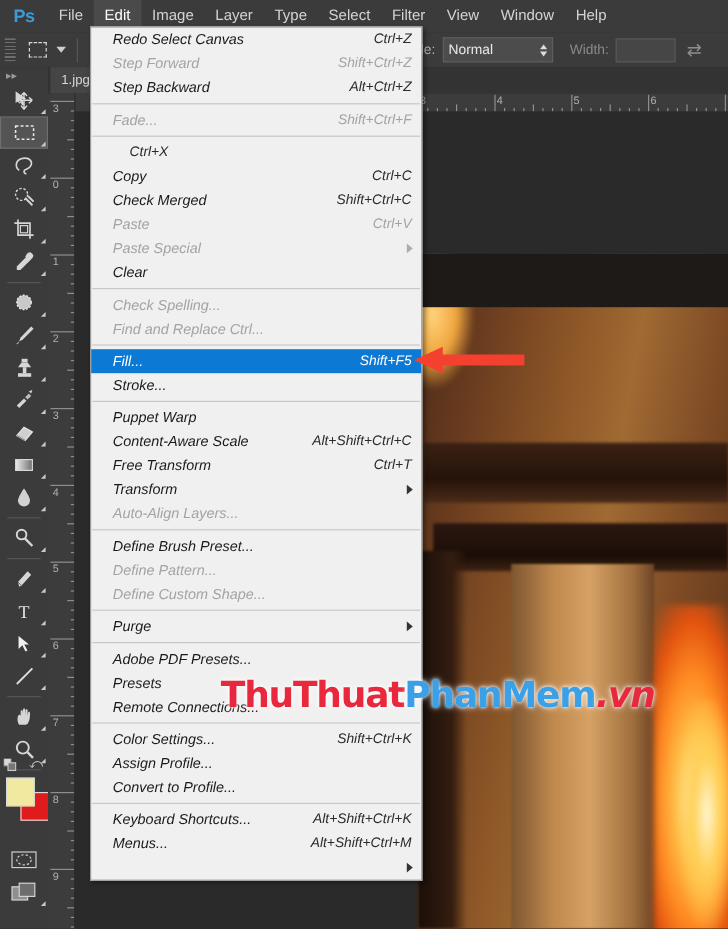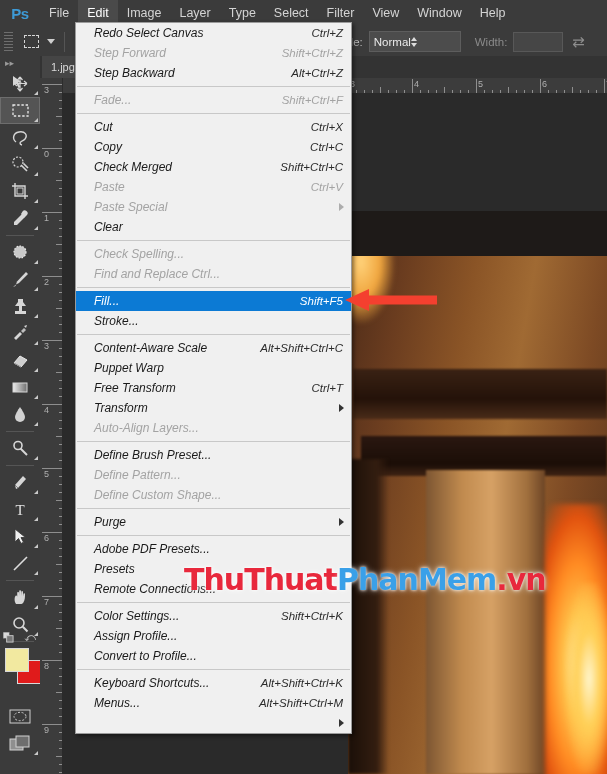--- a/index.html
+++ b/index.html
@@ -26,21 +26,21 @@
   .ob-toolicon{width:26px;height:22px;margin-left:5px;display:flex;align-items:center;justify-content:center;}
   .marquee-glyph{width:15px;height:13px;border:1px dashed #d6d6d6;box-sizing:border-box;}
   .ob-caret{width:14px;display:flex;align-items:center;justify-content:center;}
   .caret-dn{width:0;height:0;border-left:4px solid transparent;border-right:4px solid transparent;
             border-top:5px solid #cfcfcf;}
   .ob-sep{width:1px;height:20px;background:#555;margin:0 6px;}
   .ob-label{color:#b9b9b9;font-size:11.5px;margin-right:6px;}
   .ob-label.dim{color:#8a8a8a;}
   .ob-select{background:#4c4c4c;border:1px solid #5d5d5d;color:#eaeaea;font-size:11.5px;
              height:19px;width:82px;display:flex;align-items:center;padding:0 4px;
-             }
+             justify-content:space-between;}
   .ob-spin{display:flex;flex-direction:column;gap:2px;}
   .spin-u{width:0;height:0;border-left:3.5px solid transparent;border-right:3.5px solid transparent;border-bottom:4px solid #dcdcdc;}
   .spin-d{width:0;height:0;border-left:3.5px solid transparent;border-right:3.5px solid transparent;border-top:4px solid #dcdcdc;}
   .ob-input{background:#464646;border:1px solid #585858;height:18px;width:48px;}
   .ob-swap{margin-left:9px;color:#8d8d8d;font-size:15px;}
 
   
   .toolbox{position:absolute;left:0;top:56px;width:40px;height:718px;background:#3b3b3b;}
   .tb-grip{height:14px;display:flex;align-items:center;padding-left:5px;color:#9a9a9a;font-size:9px;}
   .tool{position:relative;width:40px;height:27px;display:flex;align-items:center;justify-content:center;}
@@ -518,21 +518,20 @@
         <span class="lbl">Step Backward</span>
         <span class="sc">Alt+Ctrl+Z</span>
       </div>
       <div class="msep"></div>
       <div class="mi disabled">
         <span class="lbl">Fade...</span>
         <span class="sc">Shift+Ctrl+F</span>
       </div>
       <div class="msep"></div>
       <div class="mi">
-        <span class="lbl">Cut</span>
         <span class="sc">Ctrl+X</span>
       </div>
       <div class="mi">
         <span class="lbl">Copy</span>
         <span class="sc">Ctrl+C</span>
       </div>
       <div class="mi">
         <span class="lbl">Check Merged</span>
         <span class="sc">Shift+Ctrl+C</span>
       </div>
@@ -557,25 +556,25 @@
       <div class="msep"></div>
       <div class="mi hl">
         <span class="lbl">Fill...</span>
         <span class="sc">Shift+F5</span>
       </div>
       <div class="mi">
         <span class="lbl">Stroke...</span>
       </div>
       <div class="msep"></div>
       <div class="mi">
+        <span class="lbl">Puppet Warp</span>
+      </div>
+      <div class="mi">
         <span class="lbl">Content-Aware Scale</span>
         <span class="sc">Alt+Shift+Ctrl+C</span>
-      </div>
-      <div class="mi">
-        <span class="lbl">Puppet Warp</span>
       </div>
       <div class="mi">
         <span class="lbl">Free Transform</span>
         <span class="sc">Ctrl+T</span>
       </div>
       <div class="mi">
         <span class="lbl">Transform</span>
         <span class="arr"></span>
       </div>
       <div class="mi disabled">
@@ -629,16 +628,16 @@
       <div class="mi">
         <span class="arr"></span>
       </div>
     </div>
 
   <svg class="arrow" id="arrow" viewBox="0 0 96 26">
     <path id="arrow-path" d="M2,13 L26,2 L26,8.5 L94,8.5 L94,17.5 L26,17.5 L26,24 Z" fill="#F4402F"></path>
   </svg>
 
   <div class="wm">
-    <span class="a" style="color: rgb(232, 40, 60);">ThuThuat</span><span class="b" style="color: rgb(58, 160, 232);">PhanMem</span><span class="a" style="color: rgb(232, 40, 60);">.vn</span>
+    <span class="a" style="color: rgb(232, 40, 60);">ThuThuat</span><span class="b" style="color: rgb(58, 160, 232);">PhanMem</span><span class="a" style="color: rgb(232, 40, 60); font-style: italic;">.vn</span>
   </div>
 
 </div>
 
 </body></html>

